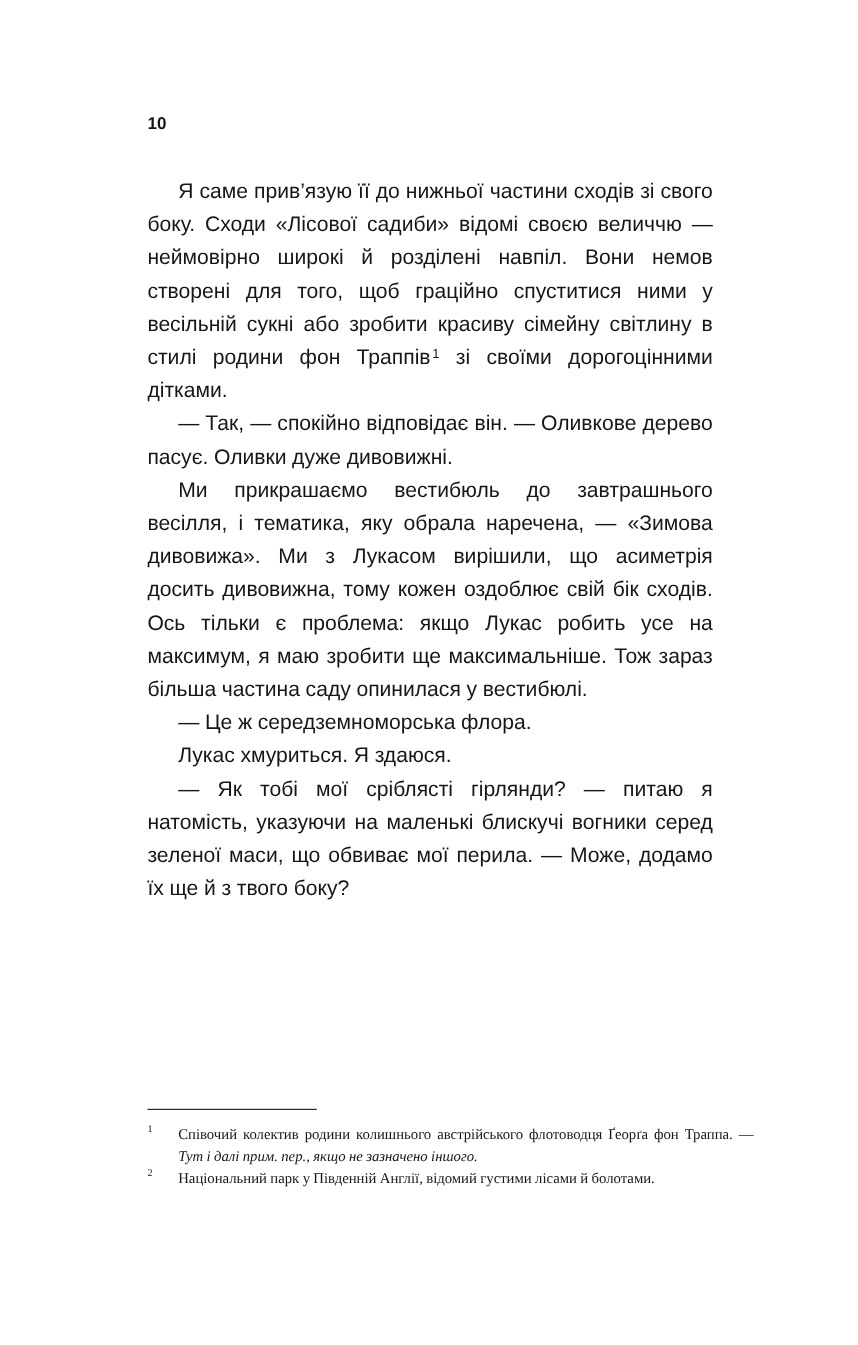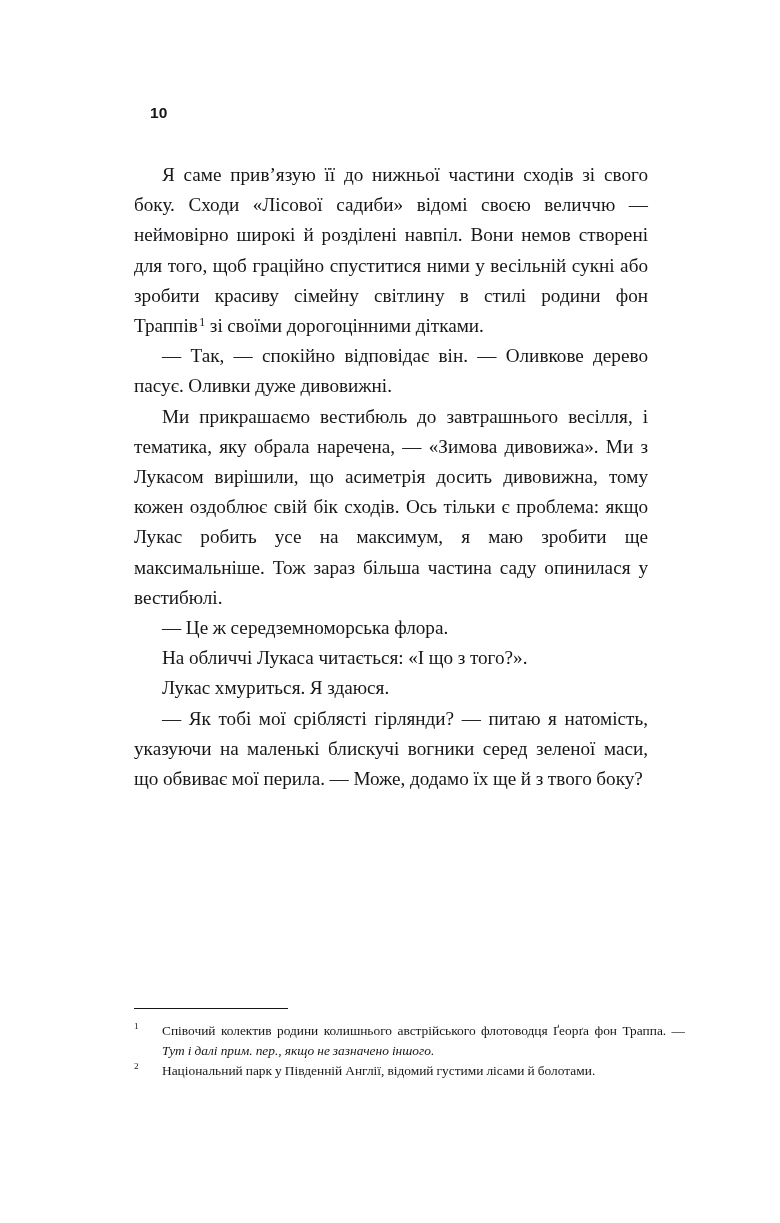--- a/index.html
+++ b/index.html
@@ -13,40 +13,40 @@
     height: 1223px;
     background: #ffffff;
     margin: 0 auto;
     overflow: hidden;
     box-sizing: border-box;
   }
 
   
   .folio {
     position: absolute;
-    left: 150px;
+    left: 134px;
     top: 105px;
     font-family: "Liberation Sans", sans-serif;
     font-weight: 700;
     font-size: 15.5px;
     letter-spacing: 0.2px;
     color: #16161a;
     line-height: 1;
   }
 
   
   .textblock {
     position: absolute;
     left: 134px;
     top: 160px;
     width: 514px;
   }
   .para {
     margin: 0;
-    font-family: Liberation Serif, serif;
+    font-family: Liberation Sans, sans-serif;
     font-size: 19.2px;
     line-height: 30.2px;
     color: #16161a;
     text-align: justify;
     text-indent: 28px;
     hyphens: manual;
     -webkit-hyphens: manual;
     word-spacing: -0.2px;
   }
   .para.last-flush {
@@ -111,21 +111,20 @@
 
     <p class="para"><span>Я саме прив’язую її до нижньої частини сходів зі свого боку. Сходи «Лісової садиби» відомі своєю величчю — неймовірно широкі й розділені навпіл. Вони немов створені для того, щоб граційно спуститися ними у весільній сукні або зробити красиву сімейну світлину в стилі родини фон Траппів</span><sup class="fn">1</sup><span> зі своїми дорогоцінними дітками.</span></p>
 
 
     <p class="para">— Так, — спокійно відповідає він. — Оливкове дерево пасує. Оливки дуже дивовижні.</p>
 
     <p class="para">Ми прикрашаємо вестибюль до завтрашнього весілля, і тематика, яку обрала наречена, — «Зимова дивовижа». Ми з Лукасом вирішили, що асиметрія досить дивовижна, тому кожен оздоблює свій бік сходів. Ось тільки є проблема: якщо Лукас робить усе на максимум, я маю зробити ще максимальніше. Тож зараз більша частина саду опинилася у вестибюлі.</p>
 
     <p class="para last-flush">— Це ж середземноморська флора.</p>
 
-    <p class="para last-flush">На обличчі Лукаса читається: «І що з того?».</p>
 
 
     <p class="para last-flush">Лукас хмуриться. Я здаюся.</p>
 
     <p class="para">— Як тобі мої сріблясті гірлянди? — питаю я натомість, указуючи на маленькі блискучі вогники серед зеленої маси, що обвиває мої перила. — Може, додамо їх ще й з твого боку?</p>
 
 
   </div>
 
   <div class="footnotes">

